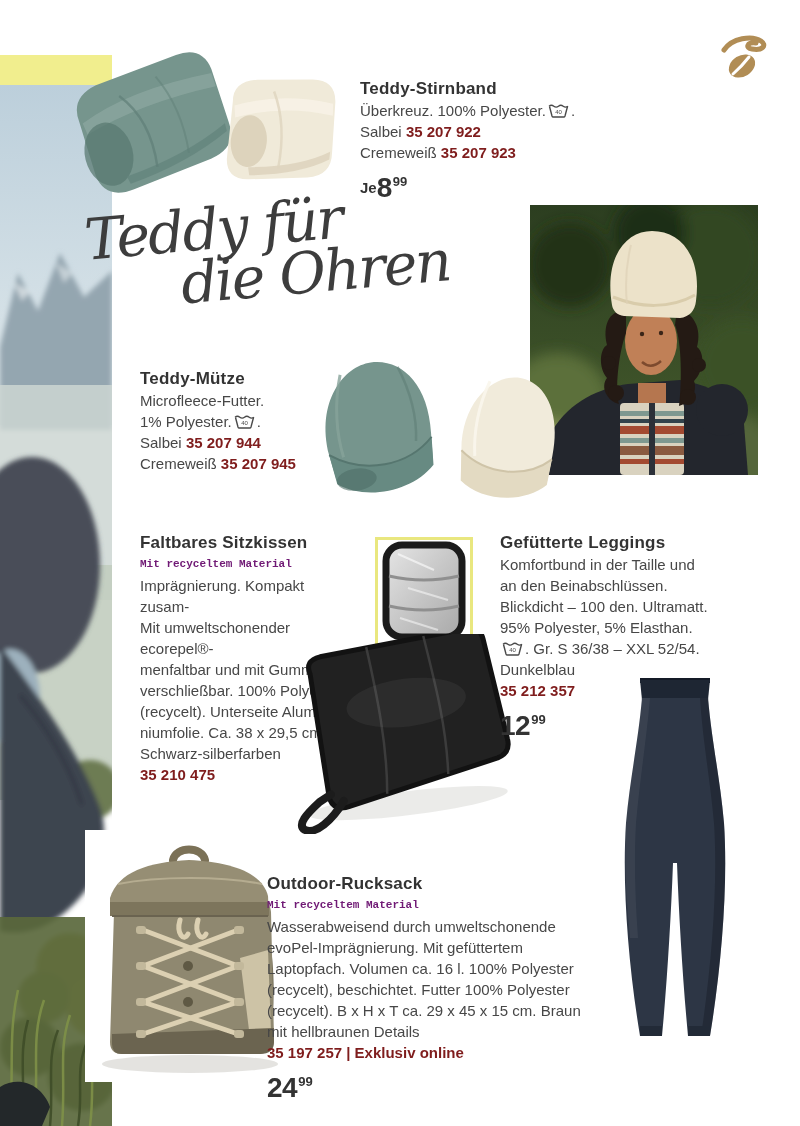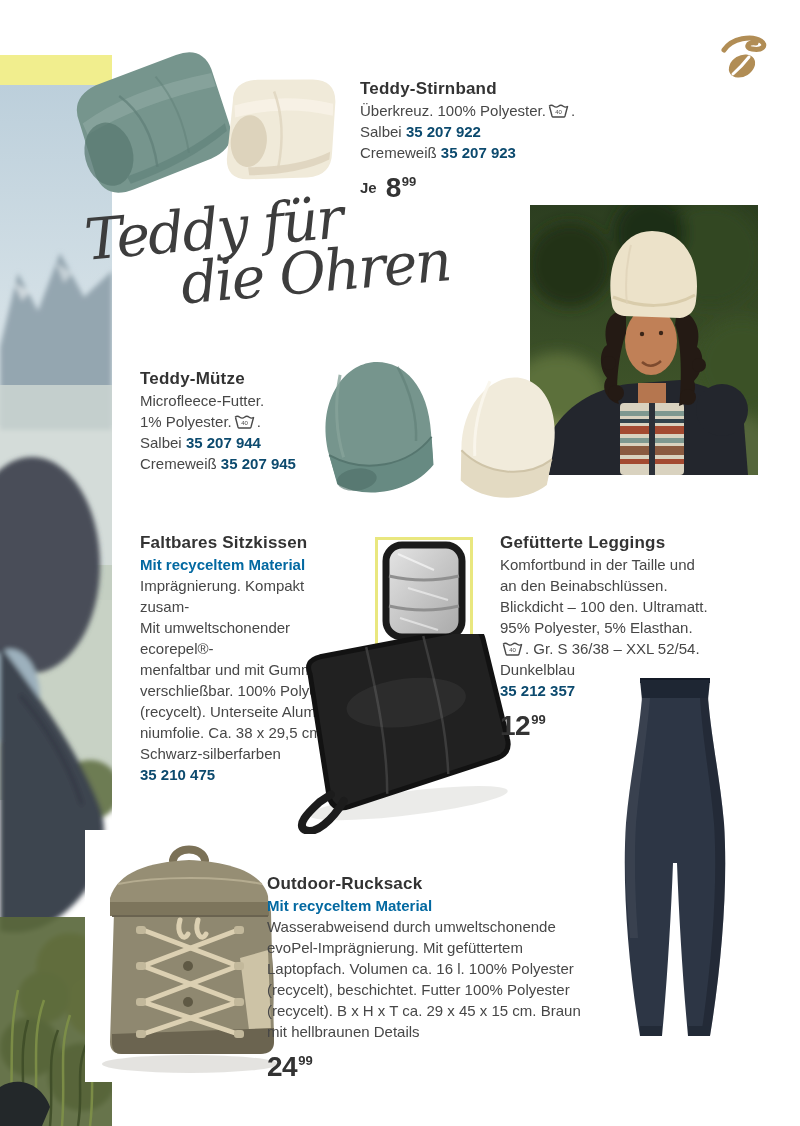--- a/index.html
+++ b/index.html
@@ -3,24 +3,24 @@
 <meta charset="utf-8">
 <style>
   * { margin:0; padding:0; box-sizing:border-box; }
   html,body { background:#ffffff; }
   body { width:800px; height:1126px; font-family:"Liberation Sans", sans-serif; }
   #page { position:relative; width:800px; height:1126px; background:#fff; overflow:hidden; }
   .abs { position:absolute; }
 
   .ptitle { font-size:17px; font-weight:700; color:#333; line-height:22px; letter-spacing:.2px; }
   .body-text { font-size:15px; color:#474747; line-height:21px; }
-  .eco { font-size:15px; font-weight:700; color:#0369a1; line-height:21px; }
-  .sku { font-weight:700; color:#0c4a6e; }
+  .eco { font-size:11px; font-weight:700; color:#701a75; line-height:21px;font-family:Liberation Mono, monospace; }
+  .sku { font-weight:700; color:#7f1d1d; }
   .price-row { margin-top:9px; color:#333; white-space:nowrap; }
-  .price-je { font-size:15px; font-weight:700; vertical-align:4px; margin-right:9px; }
+  .price-je { font-size:15px; font-weight:700; vertical-align:4px; margin-right:0; }
   .price-main { font-size:28px; font-weight:700; letter-spacing:-.5px; }
   .price-sup { font-size:13px; font-weight:700; vertical-align:11px; margin-left:1px; }
 
   .wash { display:inline-block; vertical-align:-2px; margin:0 2px; }
 
   .headline { transform:rotate(-5deg); transform-origin:left top; color:#3d3d3d; }
   .script-line { font-family:"DejaVu Serif", serif; font-style:italic; font-size:57px; line-height:64px; letter-spacing:-2px; white-space:nowrap; }
   .script-line2 { margin-left:92px; margin-top:-12px; }
 
   .inset-frame { border:3px solid #e9e77f; background:#fff; }
@@ -334,16 +334,17 @@
 
   <div class="abs" style="left:267px;top:873px;width:340px;">
     <div class="ptitle">Outdoor-Rucksack</div>
     <div class="eco">Mit recyceltem Material</div>
     <div class="body-text">Wasserabweisend durch umweltschonende</div>
     <div class="body-text">evoPel-Imprägnierung. Mit gefüttertem</div>
     <div class="body-text">Laptopfach. Volumen ca. 16 l. 100% Polyester</div>
     <div class="body-text">(recycelt), beschichtet. Futter 100% Polyester</div>
     <div class="body-text">(recycelt). B x H x T ca. 29 x 45 x 15 cm. Braun</div>
     <div class="body-text">mit hellbraunen Details</div>
+    <div class="body-text sku">35 197 257 | Exklusiv online</div>
     <div class="price-row"><span class="price-main">24</span><span class="price-sup">99</span></div>
   </div>
 
 </div>
 
 </body></html>

